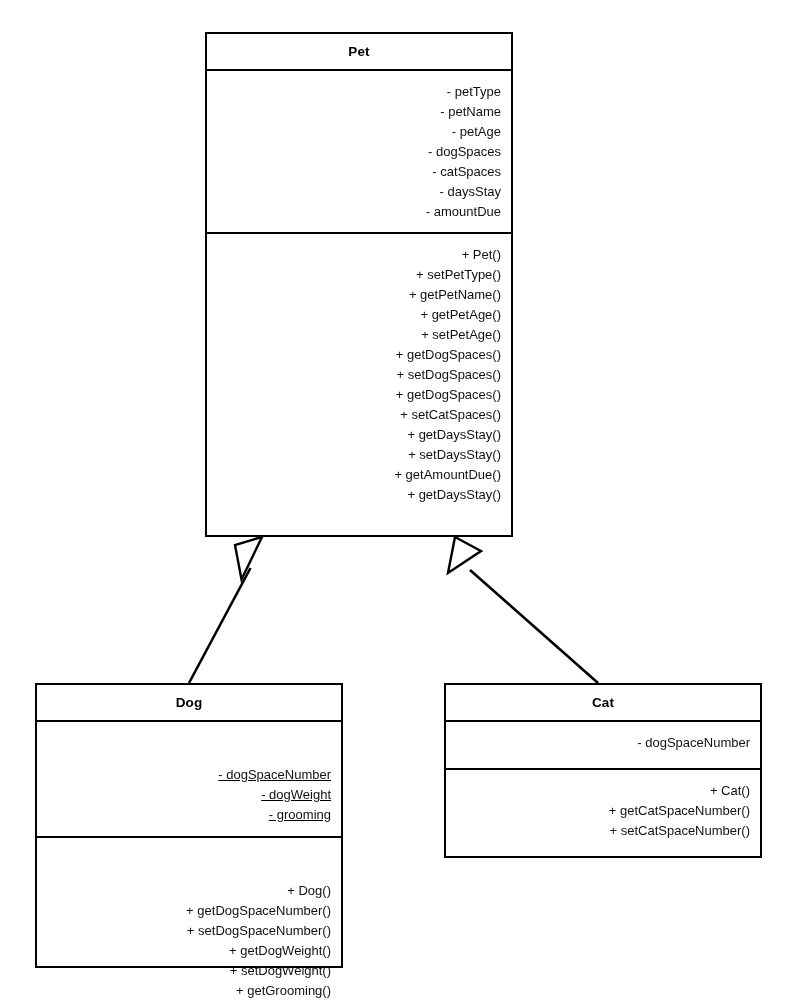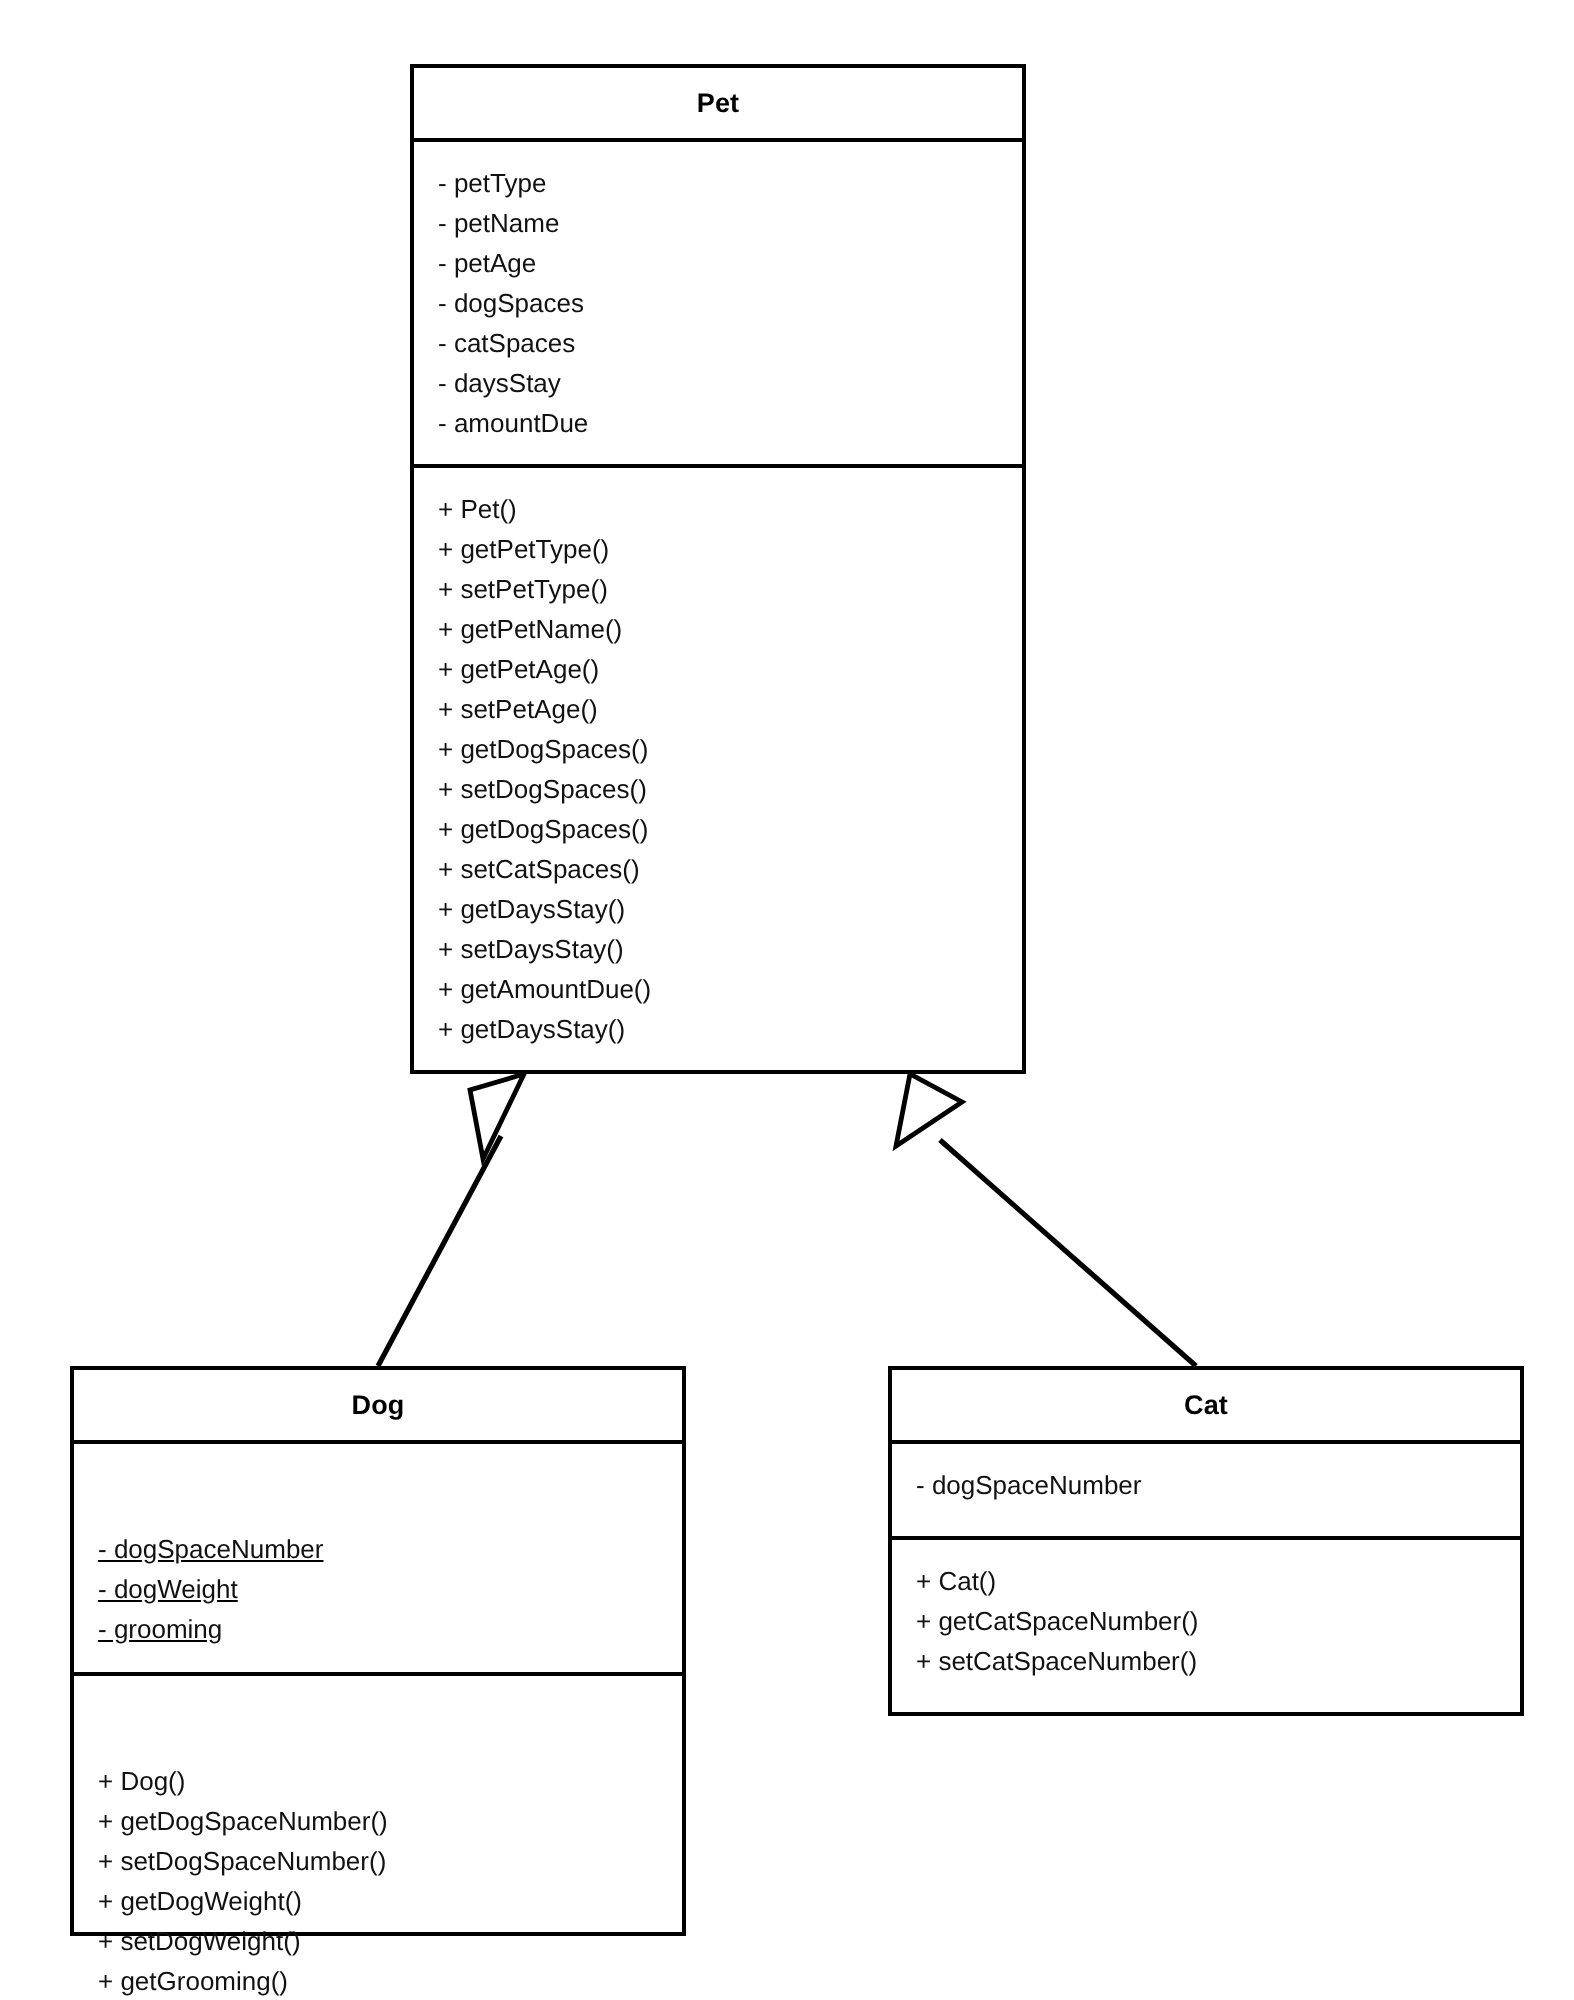--- a/index.html
+++ b/index.html
@@ -48,20 +48,21 @@
     line-height: 1;
     padding: 11px 6px 10px 6px;
     border-bottom: 2px solid #000000;
     letter-spacing: 0.1px;
   }
   .uml-compartment {
     box-sizing: border-box;
     padding: 11px 10px 11px 12px;
     font-size: 13px;
     color: #000000;
+    text-align: right;
   }
   .uml-compartment.with-rule {
     border-bottom: 2px solid #000000;
   }
   .uml-member {
     line-height: 20px;
     white-space: nowrap;
     font-size: 13px;
     color: #111111;
   }
@@ -118,21 +119,20 @@
       <div class="uml-member">- petName</div>
       <div class="uml-member">- petAge</div>
       <div class="uml-member">- dogSpaces</div>
       <div class="uml-member">- catSpaces</div>
       <div class="uml-member">- daysStay</div>
       <div class="uml-member">- amountDue</div>
     </div>
 
     <div class="uml-compartment uml-methods">
       <div class="uml-member">+ Pet()</div>
-      <div class="uml-member">+ getPetType()</div>
       <div class="uml-member">+ setPetType()</div>
       <div class="uml-member">+ getPetName()</div>
       <div class="uml-member">+ getPetAge()</div>
       <div class="uml-member">+ setPetAge()</div>
       <div class="uml-member">+ getDogSpaces()</div>
       <div class="uml-member">+ setDogSpaces()</div>
       <div class="uml-member">+ getDogSpaces()</div>
       <div class="uml-member">+ setCatSpaces()</div>
       <div class="uml-member">+ getDaysStay()</div>
       <div class="uml-member">+ setDaysStay()</div>

